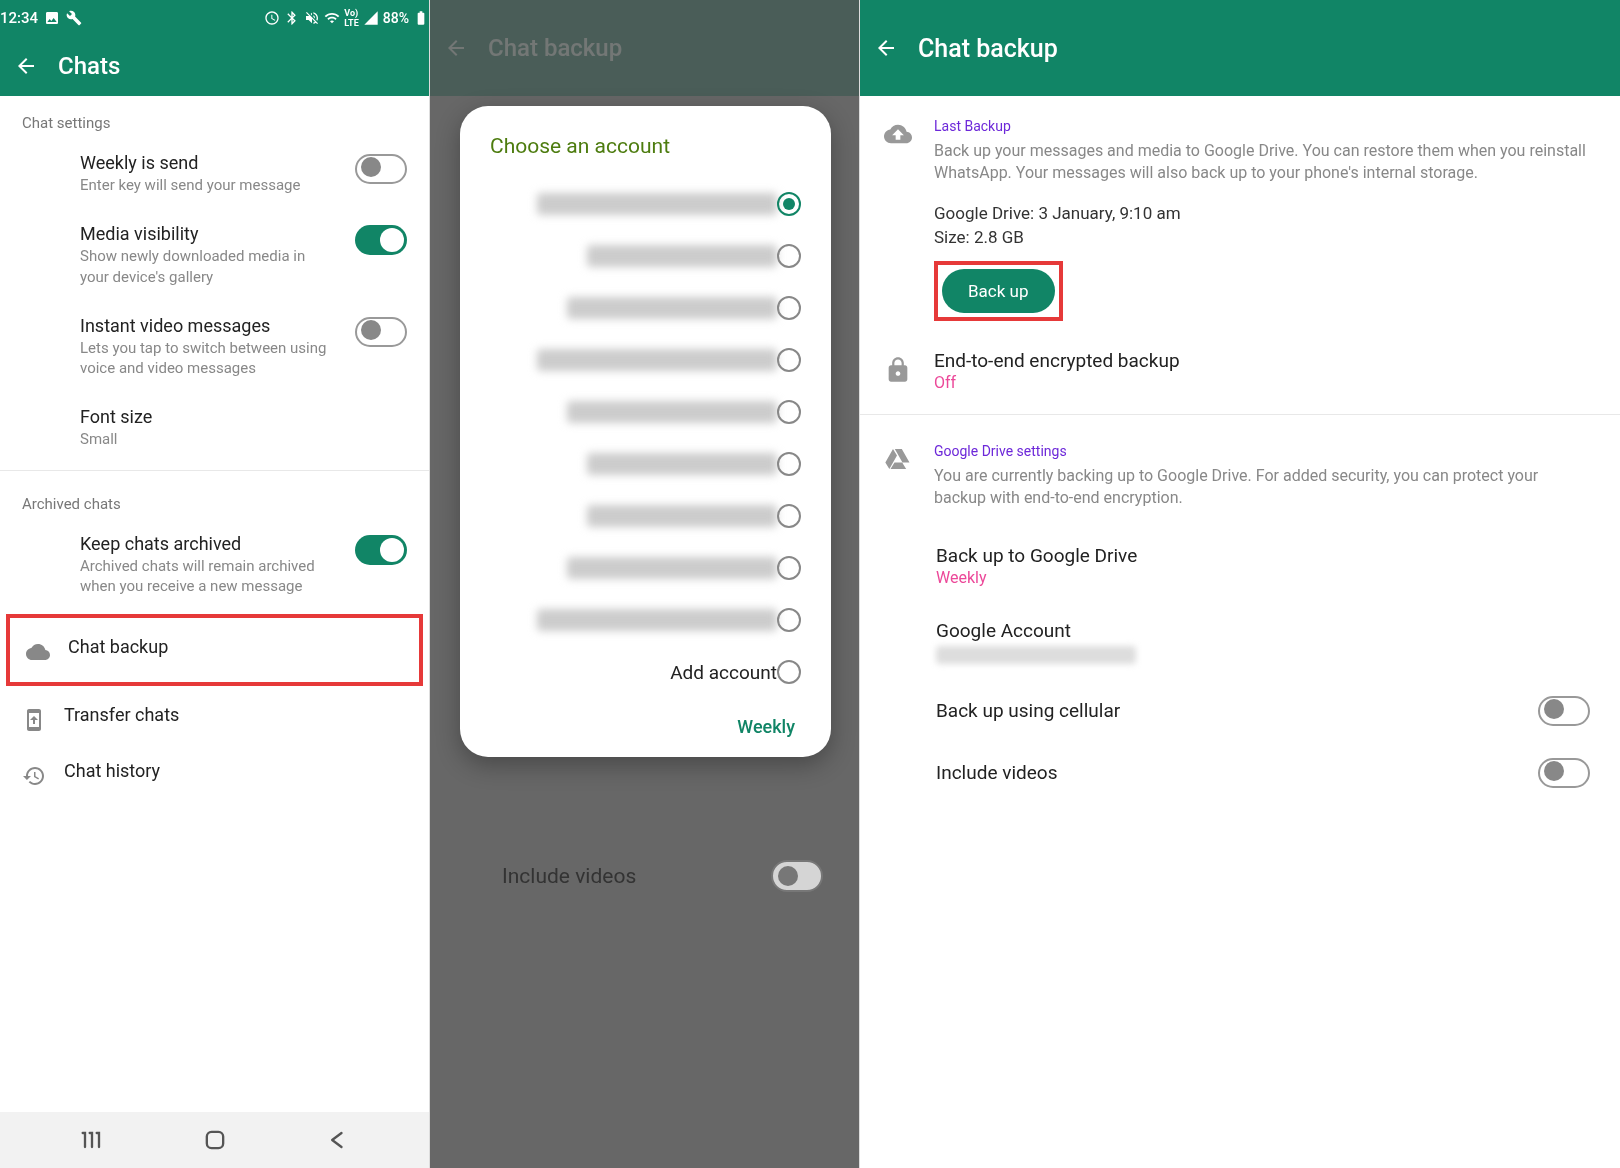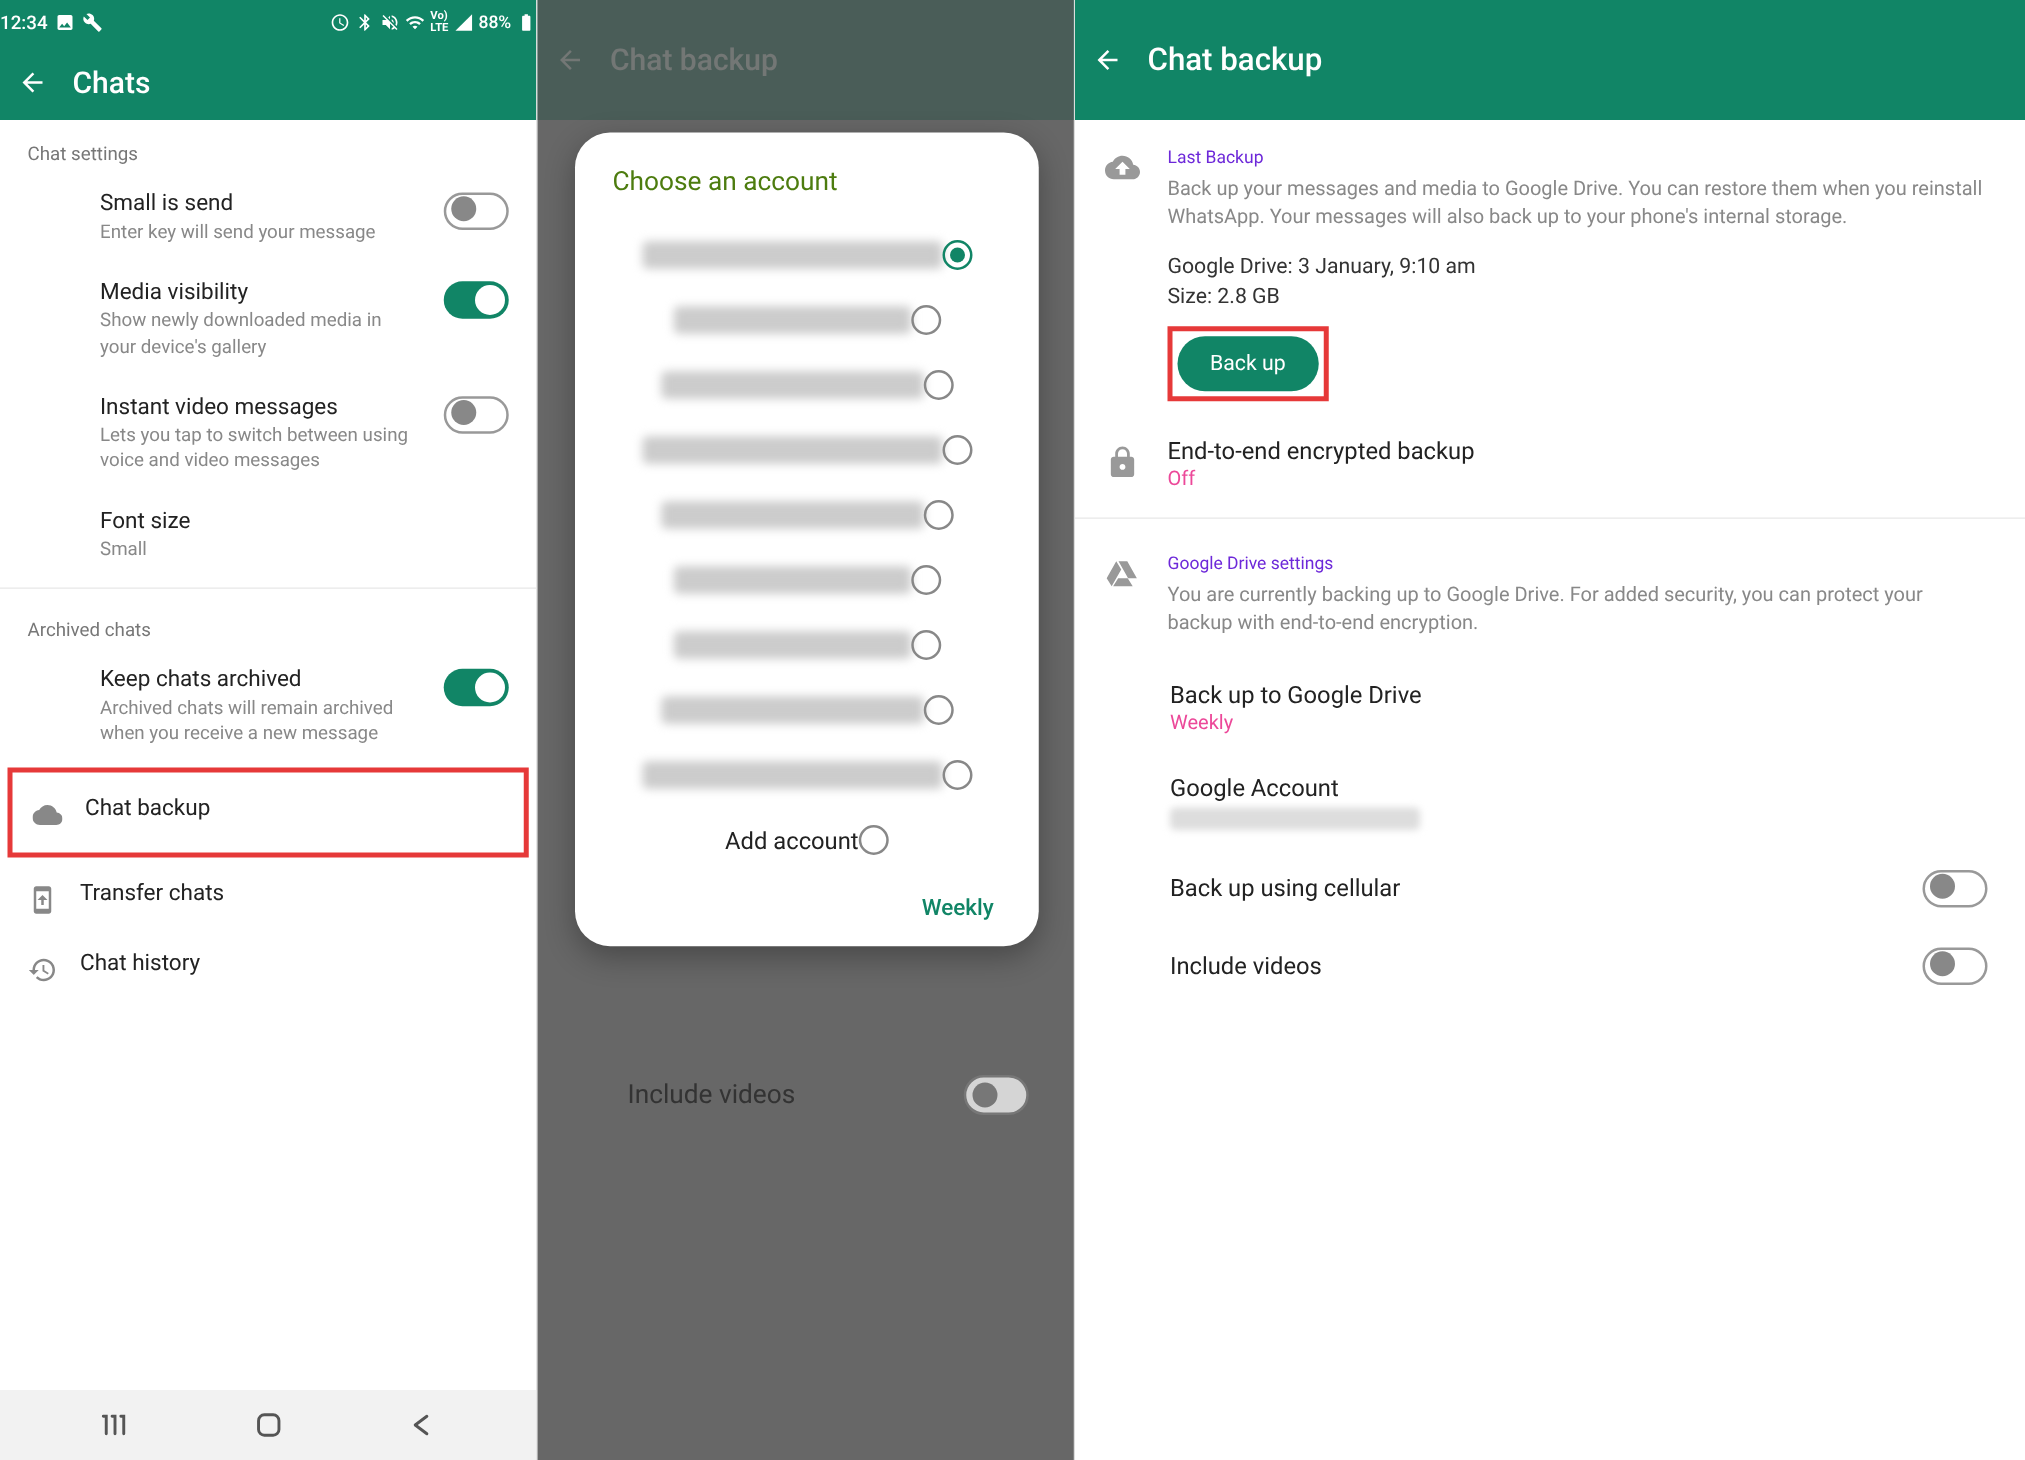--- a/index.html
+++ b/index.html
@@ -52,21 +52,21 @@
   .highlight-red { border: 4px solid #e63939; }
 
   
   .bottom-nav { position: absolute; bottom: 0; left: 0; right: 0; height: 56px; background: #f2f2f2; display: flex; align-items: center; justify-content: space-around; padding: 0 30px; }
   .nav-btn { width: 28px; height: 28px; stroke: #555; fill: none; stroke-width: 2; }
 
   
   .scrim { position: absolute; inset: 0; background: rgba(90,90,90,0.8); }
   .dialog { position: absolute; top: 106px; left: 30px; right: 28px; background: #fff; border-radius: 28px; padding: 28px 22px 18px; box-shadow: 0 8px 24px rgba(0,0,0,0.3); }
   .dialog-title { font-size: 21px; font-weight: 400; color: #4d7c0f; margin-bottom: 20px; padding-left: 8px; }
-  .acct-row { display: flex; align-items: center; justify-content: center; padding: 14px 8px; }
+  .acct-row { display: flex; align-items: center; justify-content: flex-end; padding: 14px 8px; }
   .acct-blur { width: 220px; height: 22px; background: #ccc; border-radius: 4px; filter: blur(4px); }
   .acct-blur.w1 { width: 240px; }
   .acct-blur.w2 { width: 190px; }
   .acct-blur.w3 { width: 210px; }
   .radio { width: 24px; height: 24px; border: 2px solid #888; border-radius: 50%; position: relative; }
   .radio.selected { border-color: #118566; }
   .radio.selected::after { content: ""; position: absolute; inset: 4px; background: #118566; border-radius: 50%; }
   .add-account { font-size: 19px; color: #222; }
   .dialog-actions { text-align: right; padding: 18px 14px 2px; }
   .cancel-btn { color: #118566; font-size: 18px; font-weight: 500; }
@@ -137,21 +137,21 @@
       <svg class="back-icon" viewBox="0 0 24 24">
           <path d="M20 11H7.83l5.59-5.59L12 4l-8 8 8 8 1.41-1.41L7.83 13H20v-2z"></path>
         </svg>
       <span class="title">Chats</span>
     </div>
 
     <div class="section-header">Chat settings</div>
 
     <div class="row indent">
       <div class="row-body">
-        <div class="row-title">Small is send</div>
+        <div class="row-title">Weekly is send</div>
         <div class="row-sub">Enter key will send your message</div>
       </div>
       <div class="row-toggle">
           <div class="switch off">
             <div class="thumb"></div>
           </div>
         </div>
     </div>
 
     <div class="row indent">

